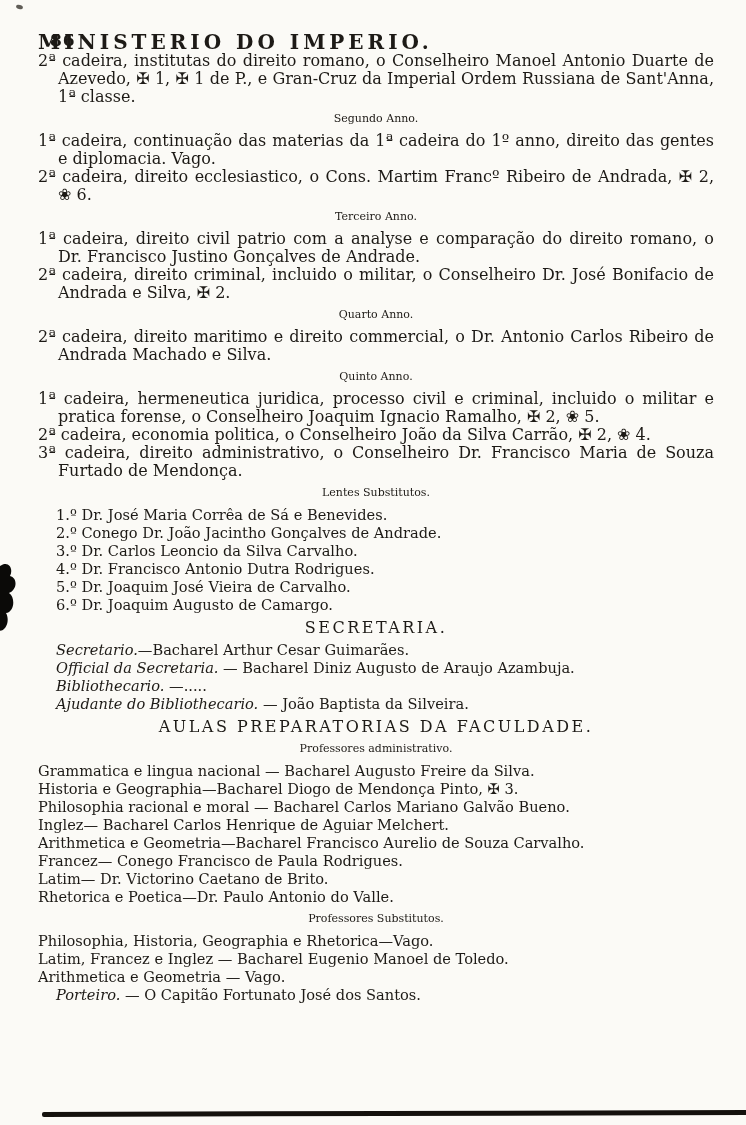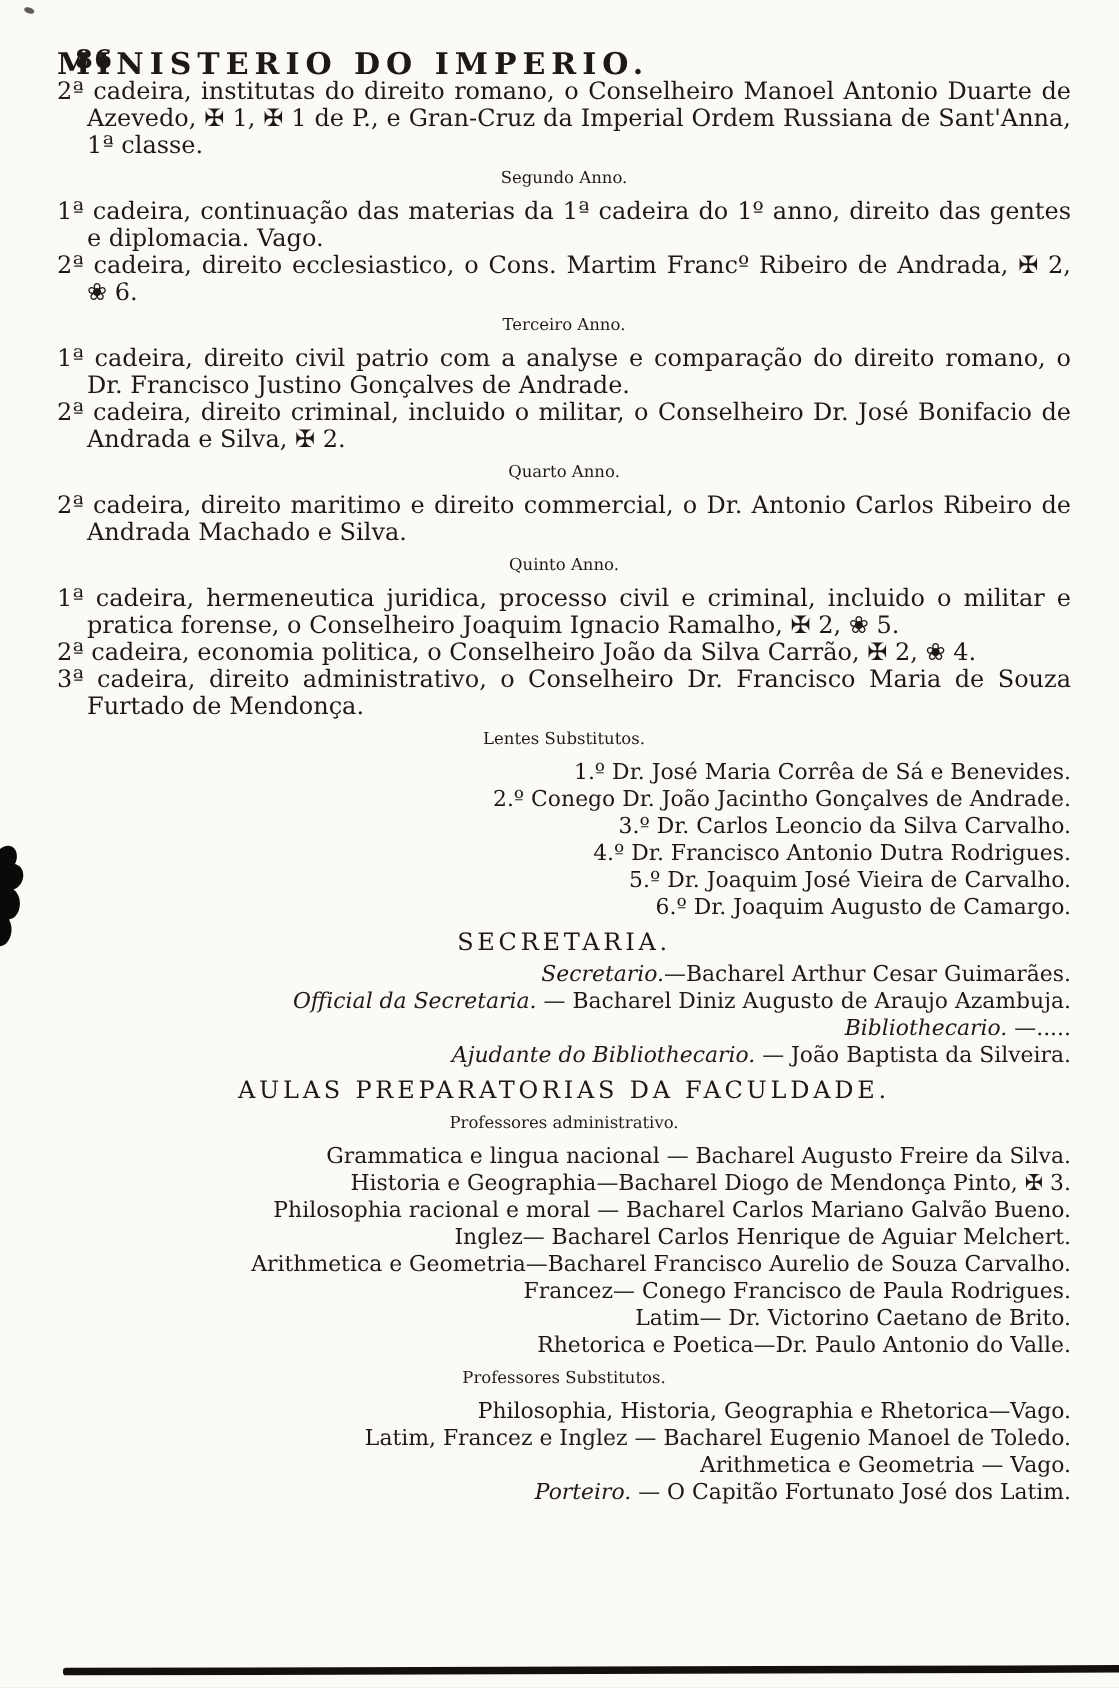--- a/index.html
+++ b/index.html
@@ -28,21 +28,21 @@
   }
   .para{
     margin:0;
     font-size:16px;line-height:18px;
     text-align:justify;
     padding-left:20px;text-indent:-20px;
   }
   .flush{
     margin:0;
     font-size:14.6px;line-height:18px;
-    text-align:right;
+    text-align:left;
     padding-left:0;text-indent:0;
   }
   .indent{padding-left:18px;}
   .h-italic{
     margin:4px 0 4px;
     text-align:center;
     font-size:11px;line-height:18px;
   }
   .h-caps{
     margin:6px 0 5px;
@@ -119,21 +119,21 @@
     <p class="flush">Arithmetica e Geometria—Bacharel Francisco Aurelio de Souza Carvalho.</p>
     <p class="flush">Francez— Conego Francisco de Paula Rodrigues.</p>
     <p class="flush">Latim— Dr. Victorino Caetano de Brito.</p>
     <p class="flush">Rhetorica e Poetica—Dr. Paulo Antonio do Valle.</p>
 
     <p class="h-italic">Professores Substitutos.</p>
     <p class="flush">Philosophia, Historia, Geographia e Rhetorica—Vago.</p>
     <p class="flush">Latim, Francez e Inglez — Bacharel Eugenio Manoel de Toledo.</p>
     <p class="flush">Arithmetica e Geometria — Vago.</p>
 
-    <p class="flush indent"><span class="lead">Porteiro.</span><span> — O Capitão Fortunato José dos Latim.</span></p>
+    <p class="flush indent"><span class="lead">Porteiro.</span><span> — O Capitão Fortunato José dos Santos.</span></p>
 
   </div>
 
   <svg class="ink-blot" width="26" height="78" viewBox="0 0 26 78" xmlns="http://www.w3.org/2000/svg">
     <path d="M3 6 C11 0, 17 8, 13 16 C21 18, 20 30, 12 33 C19 38, 17 52, 9 53 C14 62, 7 74, 0 70 L0 10 Z" fill="#0b0a08"></path>
   </svg>
 
   <div class="bottom-line"></div>
 </div>
 

